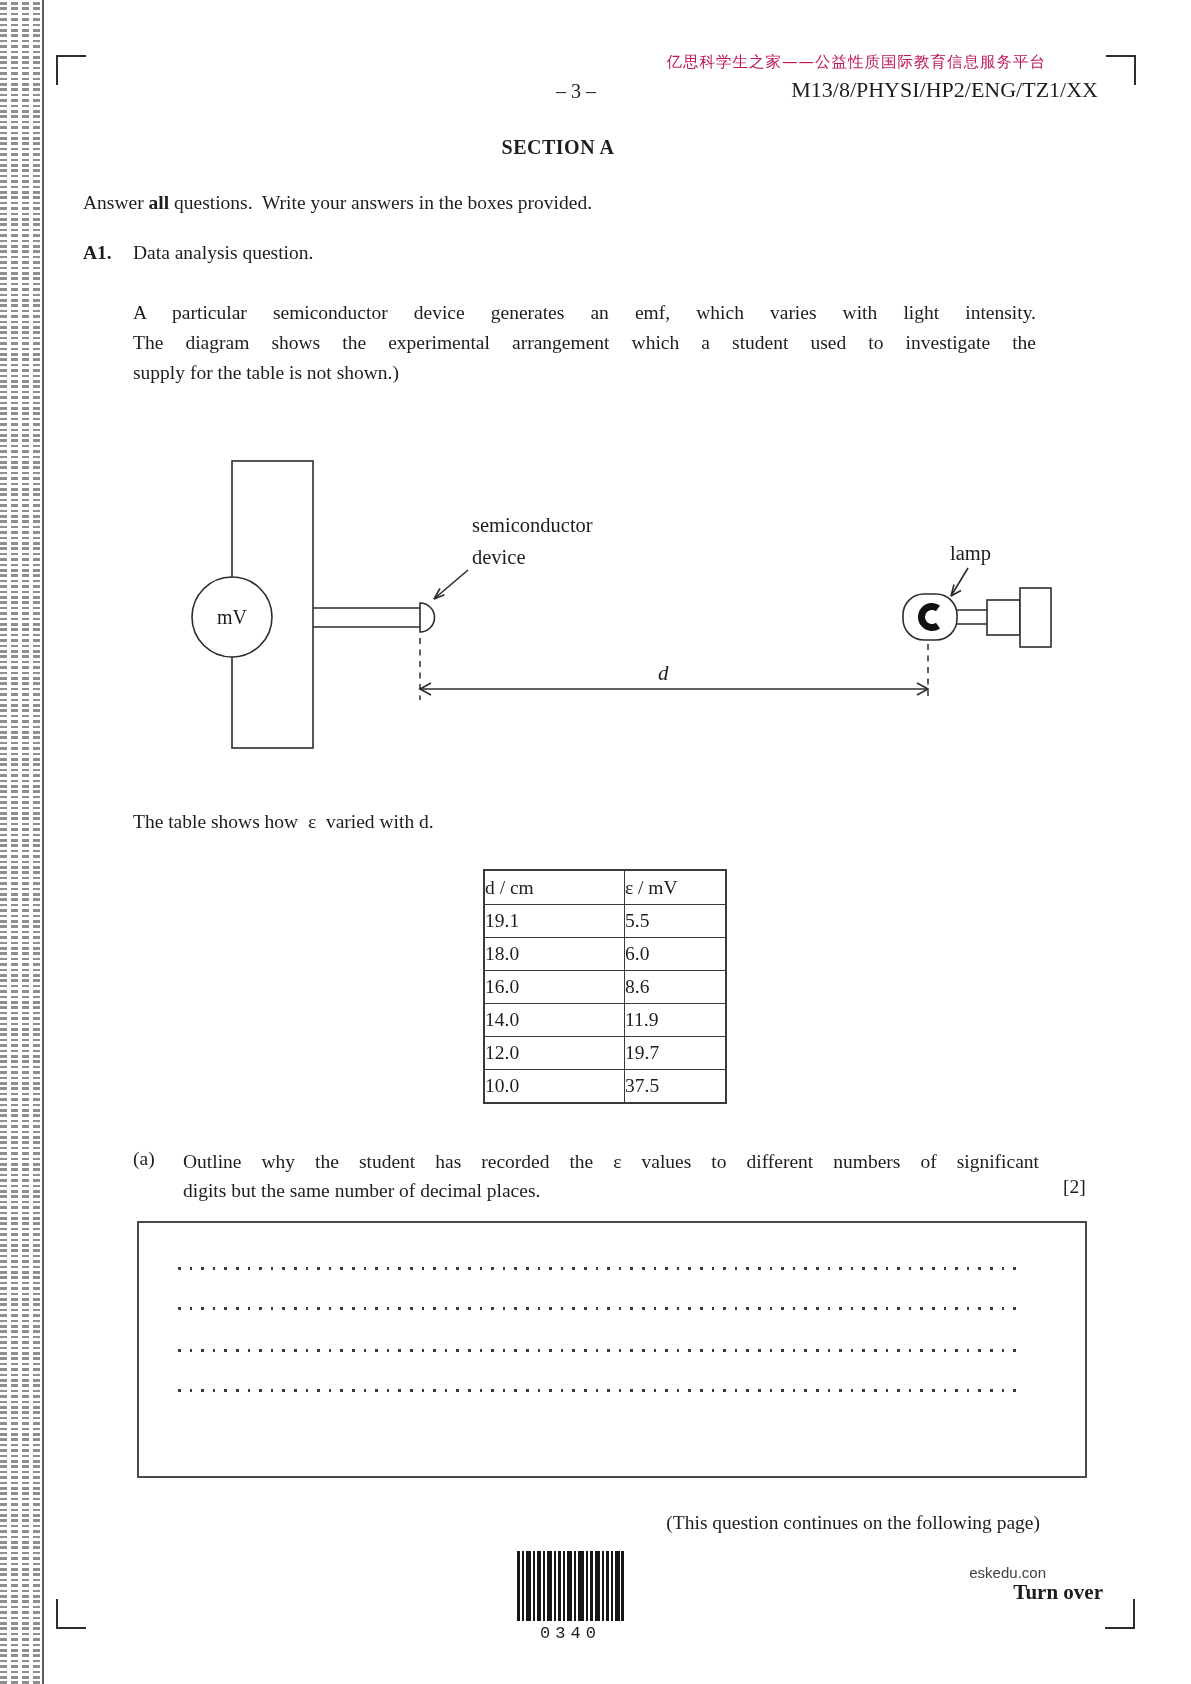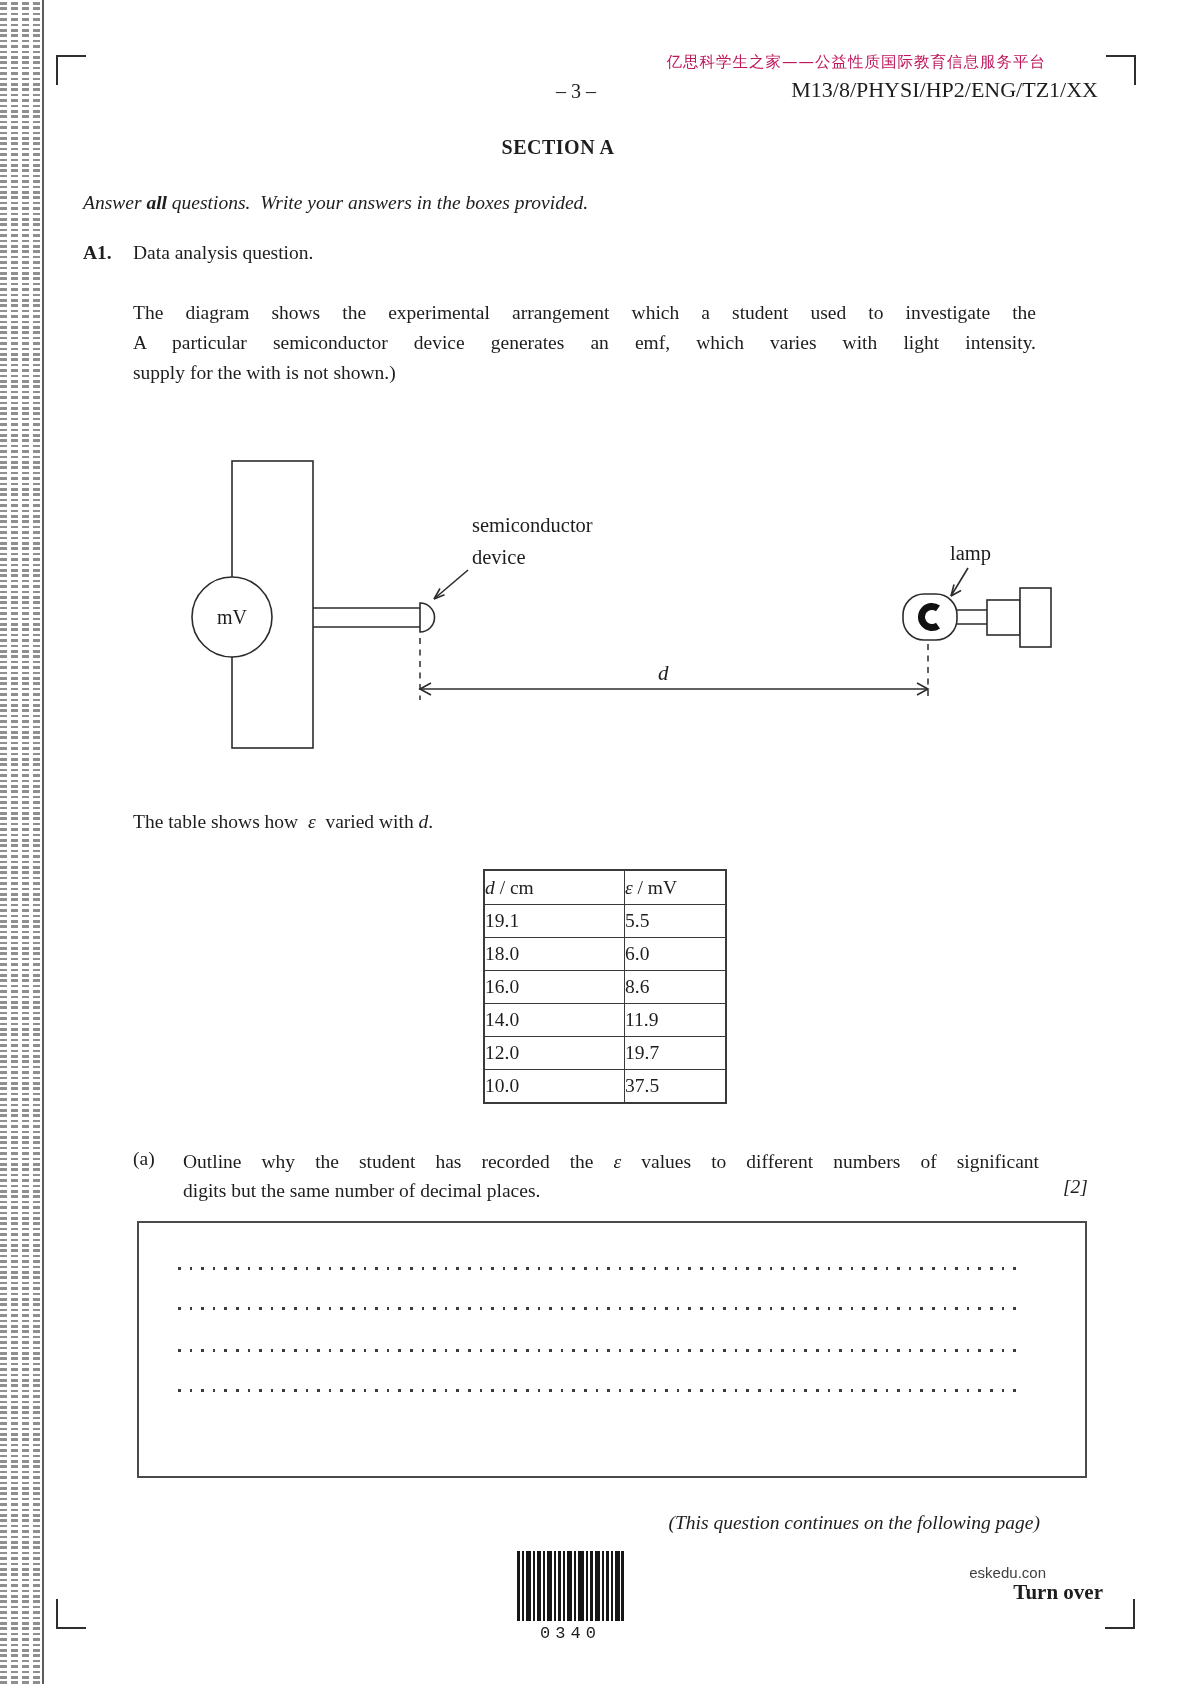--- a/index.html
+++ b/index.html
@@ -2,21 +2,21 @@
 <html><head>
 <meta charset="utf-8">
 <style>
   html,body{margin:0;padding:0}
   body{
     width:1191px;height:1684px;position:relative;background:#ffffff;
     font-family:"Liberation Serif","DejaVu Serif",serif;color:#1d1d1d;
     overflow:hidden;
   }
   .abs{position:absolute}
-  .it{font-style:italic}
+  .it{}
   .b{font-weight:bold}
   .pre{white-space:pre-wrap}
   .jl{text-align:justify;text-align-last:justify}
   .cn{font-family:"DejaVu Sans","Liberation Sans",sans-serif}
   .mono{font-family:"Liberation Mono","DejaVu Sans Mono",monospace}
   .sans{font-family:"Liberation Sans","DejaVu Sans",sans-serif}
 
   
   .texture{
     left:0;top:0;width:42px;height:1684px;
@@ -66,23 +66,23 @@
 <div class="abs" style="top:77px;right:93px;font-size:22px">M13/8/PHYSI/HP2/ENG/TZ1/XX</div>
 
 <div class="abs b" style="left:83px;top:136px;width:950px;text-align:center;font-size:20px;letter-spacing:0.5px">SECTION A</div>
 
 <div class="abs it pre" style="left:83px;top:192px;font-size:19.5px"><span>Answer </span><span class="b">all</span><span> questions.  Write your answers in the boxes provided.</span></div>
 
 <div class="abs b" style="left:83px;top:242px;font-size:19.5px">A1.</div>
 <div class="abs" style="left:133px;top:242px;font-size:19.5px">Data analysis question.</div>
 
 <div class="abs" style="left:133px;top:298px;width:903px;font-size:19.5px;line-height:30px">
+  <div class="jl">A particular semiconductor device generates an emf, which varies with light intensity.</div>
   <div class="jl">The diagram shows the experimental arrangement which a student used to investigate the</div>
-  <div class="jl">A particular semiconductor device generates an emf, which varies with light intensity.</div>
-  <div>supply for the with is not shown.)</div>
+  <div>supply for the table is not shown.)</div>
 </div>
 
 <svg class="abs" style="left:150px;top:420px" width="950" height="340" viewBox="0 0 950 340">
 
   <rect class="fw" x="82" y="41" width="81" height="287"></rect>
 
   <path class="ln" d="M163,188 H270 M163,207 H270"></path>
 
   <circle class="fw" cx="82" cy="197" r="40"></circle>
   <text x="82" y="204" font-size="20" text-anchor="middle">mV</text>

